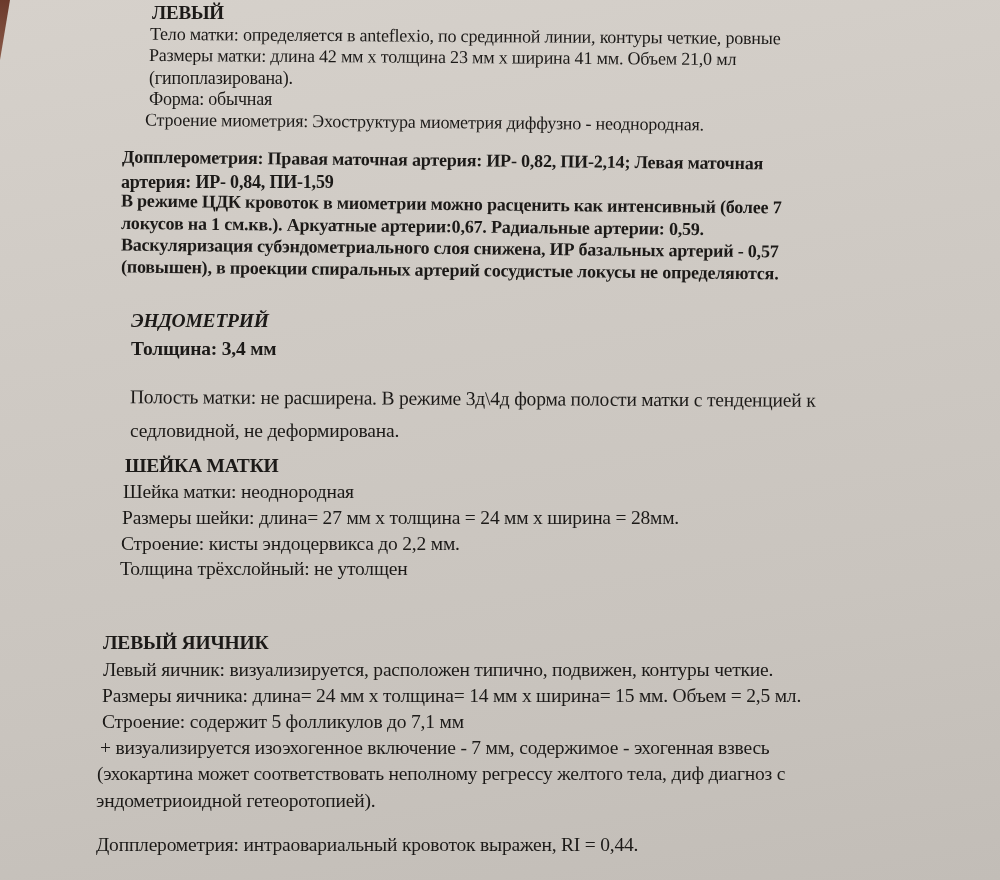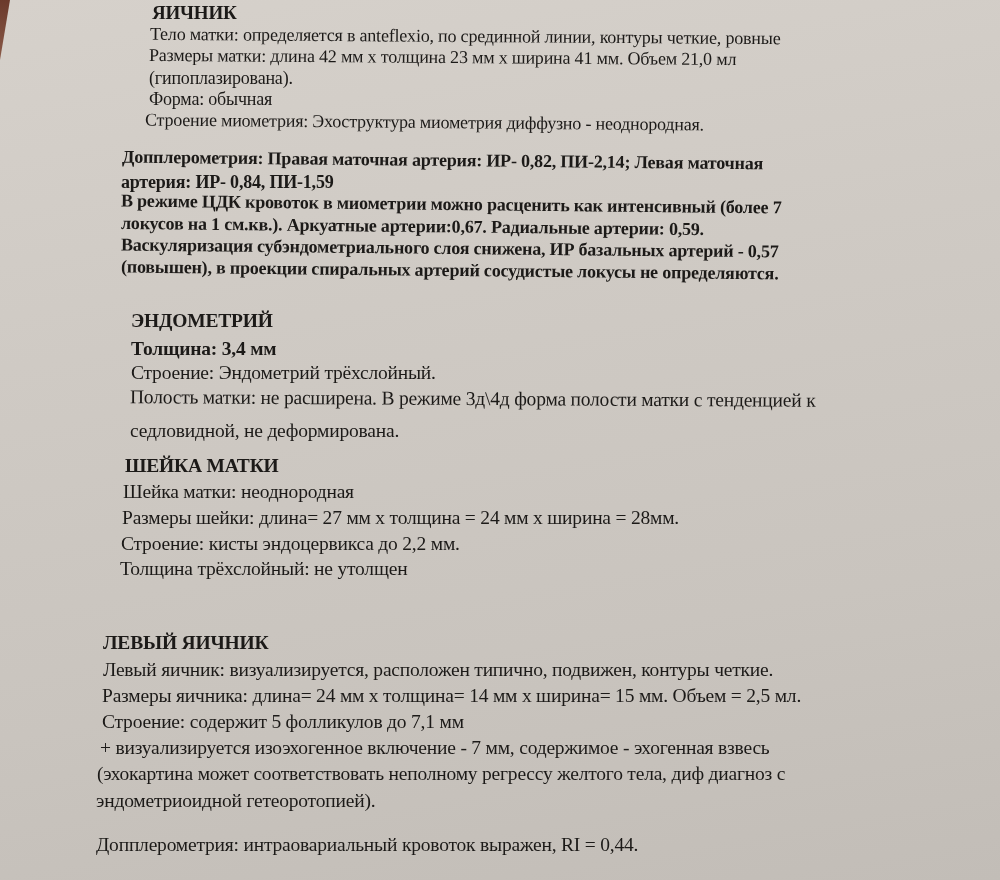--- a/index.html
+++ b/index.html
@@ -38,37 +38,36 @@
   .head { font-weight: bold; font-size: 19px; }
   .big { font-size: 19.5px; }
 </style>
 </head>
 <body>
 
 <div class="corner-shadow"></div>
 
 <div class="page">
 
-  <div class="line head" style="left:152px; top:2px;">ЯИЧНИК</div>
+  <div class="line head" style="left:152px; top:2px;">ЛЕВЫЙ</div>
   <div class="line" style="left:150px; top:25px; transform:rotate(0.4deg);">Тело матки: определяется в anteflexio, по срединной линии, контуры четкие, ровные</div>
   <div class="line" style="left:149px; top:46px; transform:rotate(0.4deg);">Размеры матки: длина 42 мм х толщина 23 мм х ширина 41 мм. Объем 21,0 мл</div>
   <div class="line" style="left:149px; top:67px;text-align:right;">(гипоплазирована).</div>
   <div class="line" style="left:149px; top:88px;">Форма: обычная</div>
   <div class="line" style="left:145px; top:111px; transform:rotate(0.5deg);">Строение миометрия: Эхоструктура миометрия диффузно - неоднородная.</div>
 
   <div class="line bold" style="left:122px; top:149px; transform:rotate(0.6deg);">Допплерометрия: Правая маточная артерия: ИР- 0,82, ПИ-2,14; Левая маточная</div>
   <div class="line bold" style="left:121px; top:171px;">артерия: ИР- 0,84, ПИ-1,59</div>
   <div class="line bold" style="left:121px; top:193px; transform:rotate(0.6deg);">В режиме ЦДК кровоток в миометрии можно расценить как интенсивный (более 7</div>
   <div class="line bold" style="left:121px; top:215px; transform:rotate(0.6deg);">локусов на 1 см.кв.). Аркуатные артерии:0,67. Радиальные артерии: 0,59.</div>
   <div class="line bold" style="left:121px; top:237px; transform:rotate(0.6deg);">Васкуляризация субэндометриального слоя снижена, ИР базальных артерий - 0,57</div>
   <div class="line bold" style="left:121px; top:259px; transform:rotate(0.6deg);">(повышен), в проекции спиральных артерий сосудистые локусы не определяются.</div>
 
-  <div class="line head big" style="left:131px; top:310px;">ЭНДОМЕТРИЙ</div>
+  <div class="line head big" style="left:131px; top:310px;font-style:italic;">ЭНДОМЕТРИЙ</div>
   <div class="line big" style="left:131px; top:338px;font-weight:bold;">Толщина: 3,4 мм</div>
-  <div class="line big" style="left:131px; top:362px;">Строение: Эндометрий трёхслойный.</div>
   <div class="line big" style="left:130px; top:388px; transform:rotate(0.3deg);">Полость матки: не расширена. В режиме 3д\4д форма полости матки с тенденцией к</div>
   <div class="line big" style="left:130px; top:412px;margin-top:8px;">седловидной, не деформирована.</div>
 
   <div class="line head big" style="left:125px; top:455px;">ШЕЙКА МАТКИ</div>
   <div class="line big" style="left:123px; top:481px;">Шейка матки: неоднородная</div>
   <div class="line big" style="left:122px; top:507px;">Размеры шейки: длина= 27 мм х толщина = 24 мм х ширина = 28мм.</div>
   <div class="line big" style="left:121px; top:533px;">Строение: кисты эндоцервикса до 2,2 мм.</div>
   <div class="line big" style="left:120px; top:558px;">Толщина трёхслойный: не утолщен</div>
 
   <div class="line head big" style="left:103px; top:632px;">ЛЕВЫЙ ЯИЧНИК</div>

